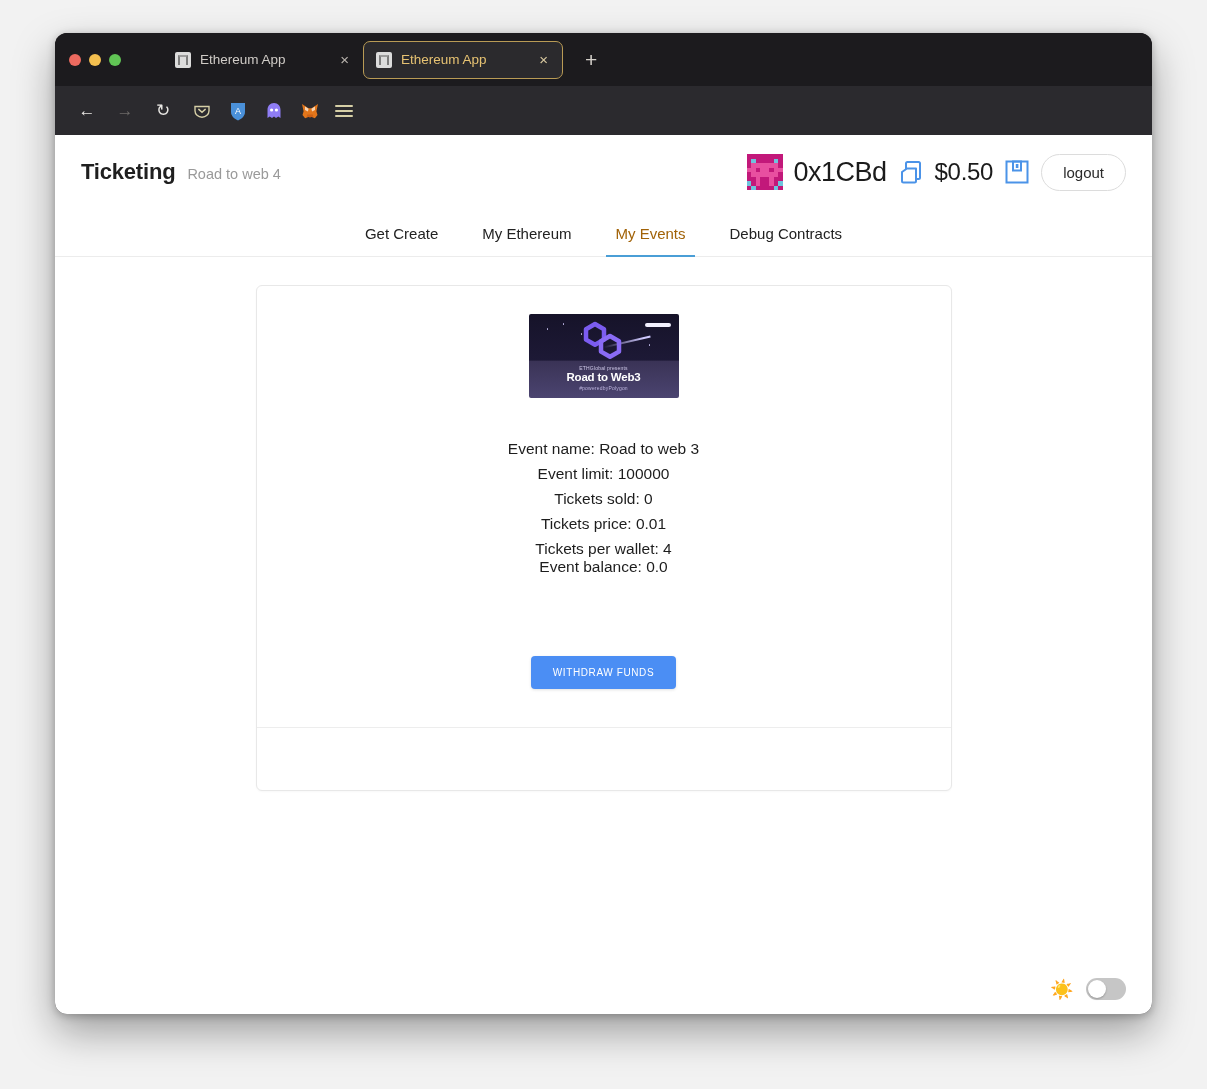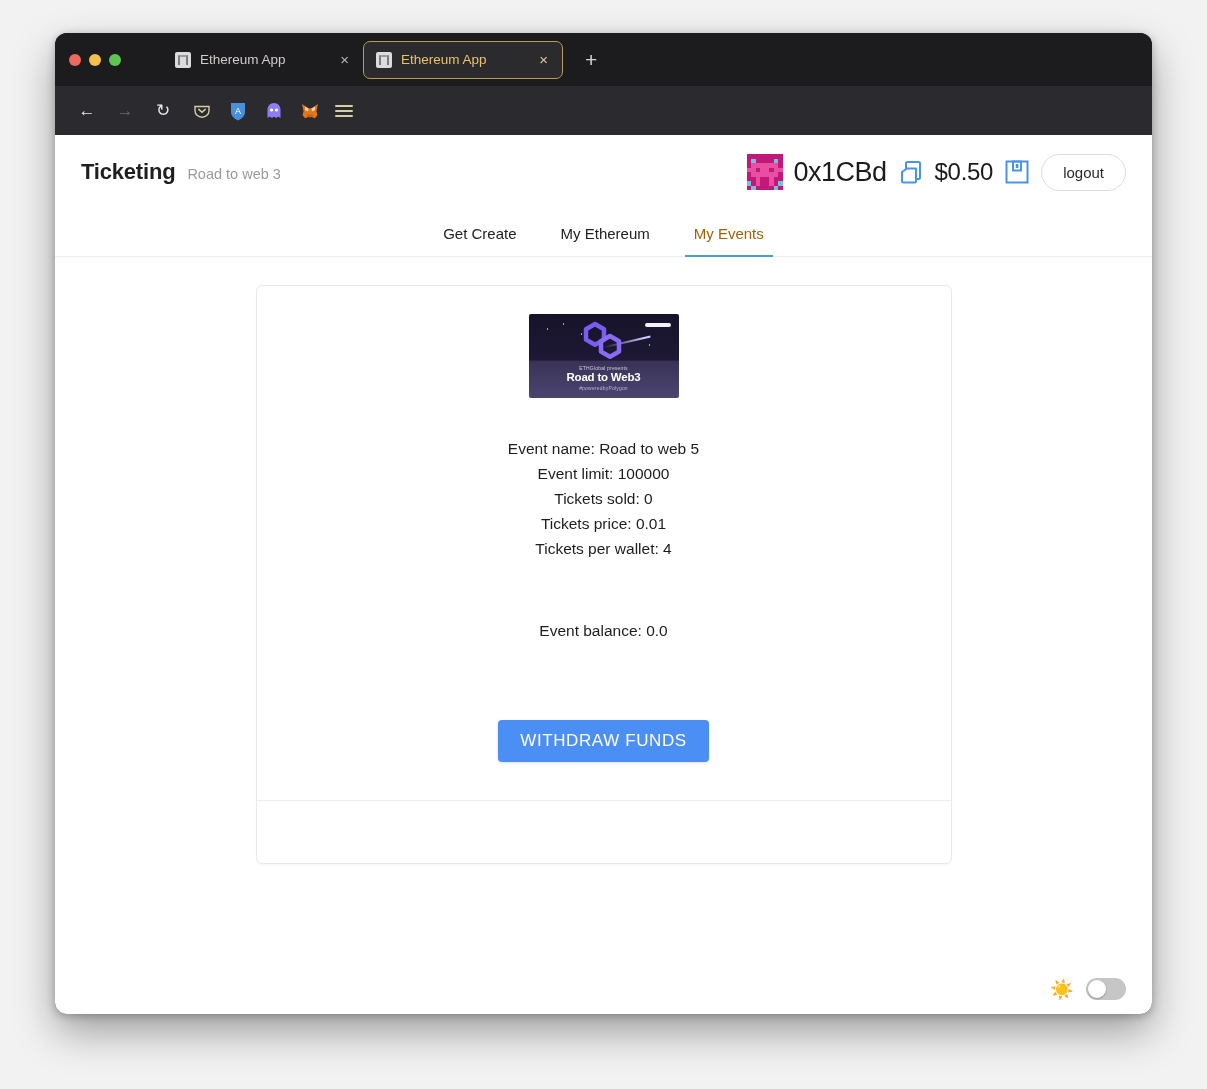--- a/index.html
+++ b/index.html
@@ -253,30 +253,30 @@
     transform: rotate(-13deg);
   }
   .img-pre { font-size: 5px; color: #cfc9e8; letter-spacing: .2px; position: relative; z-index: 2; }
   .img-title { font-size: 11.5px; color: #ffffff; font-weight: 700; letter-spacing: -.2px; position: relative; z-index: 2; }
   .img-tag { font-size: 5px; color: #bcb4dd; letter-spacing: .2px; margin-top: 2px; position: relative; z-index: 2; }
   .star-dot { position: absolute; width: 1.5px; height: 1.5px; background: #b9b2e0; border-radius: 50%; }
 
   .details { margin-top: 42px; display: flex; flex-direction: column; align-items: center; gap: 7px; }
   .detail-line { font-size: 15.5px; color: #1d1d1d; }
 
-  .balance { margin-top: 64px; font-size: 15.5px; color: #1d1d1d; }
+  .balance { font-size: 15.5px; color: #1d1d1d; }
 
   .withdraw {
     margin-top: 80px;
     background: #4b8ef4;
     color: #fff;
     border: none;
     border-radius: 4px;
     padding: 11px 22px;
-    font-size: 17px;
+    font-size: 10px;
     letter-spacing: .6px;
     cursor: pointer;
     font-family: inherit;
     box-shadow: 0 1px 3px rgba(0,0,0,0.12);
   }
 
   .card-footer {
     border-top: 1px solid #ededed;
     height: 63px;
   }
@@ -373,21 +373,21 @@
           <span></span>
         </span>
     </div>
   </div>
 
   <div class="viewport">
 
     <div class="app-header">
       <div class="brand">
         <span class="brand-title">Ticketing</span>
-        <span class="brand-sub">Road to web 3</span>
+        <span class="brand-sub">Road to web 4</span>
       </div>
 
       <div class="account">
         <div class="blockie" id="blockie">
             <span style="background: rgb(194, 24, 122);"></span>
             <span style="background: rgb(194, 24, 122);"></span>
             <span style="background: rgb(194, 24, 122);"></span>
             <span style="background: rgb(194, 24, 122);"></span>
             <span style="background: rgb(194, 24, 122);"></span>
             <span style="background: rgb(194, 24, 122);"></span>
@@ -466,20 +466,21 @@
           </svg>
         </span>
         <button class="logout">logout</button>
       </div>
     </div>
 
     <div class="navtabs">
       <div class="navtab">Get Create</div>
       <div class="navtab">My Ethereum</div>
       <div class="navtab active">My Events</div>
+      <div class="navtab">Debug Contracts</div>
     </div>
 
     <div class="card">
       <div class="card-body">
 
         <div class="event-img">
           <span class="star-dot" style="left:18px;top:14px"></span>
           <span class="star-dot" style="left:34px;top:9px"></span>
           <span class="star-dot" style="left:52px;top:19px"></span>
           <span class="star-dot" style="left:120px;top:30px"></span>
@@ -490,21 +491,21 @@
               <path d="M18 4 27 9.2v10.4L18 24.8 9 19.6V9.2z" stroke="#7b5cf0" stroke-width="4.5" stroke-linejoin="round"></path>
               <path d="M33 16 42 21.2v10.4L33 36.8 24 31.6V21.2z" stroke="#8a6bf5" stroke-width="4.5" stroke-linejoin="round"></path>
             </svg>
           </span>
           <span class="img-pre">ETHGlobal presents</span>
           <span class="img-title">Road to Web3</span>
           <span class="img-tag">#poweredbyPolygon</span>
         </div>
 
         <div class="details">
-          <div class="detail-line">Event name: Road to web 5</div>
+          <div class="detail-line">Event name: Road to web 3</div>
           <div class="detail-line">Event limit: 100000</div>
           <div class="detail-line">Tickets sold: 0</div>
           <div class="detail-line">Tickets price: 0.01</div>
           <div class="detail-line">Tickets per wallet: 4</div>
         </div>
 
         <div class="balance">Event balance: 0.0</div>
 
         <button class="withdraw">WITHDRAW FUNDS</button>
       </div>

